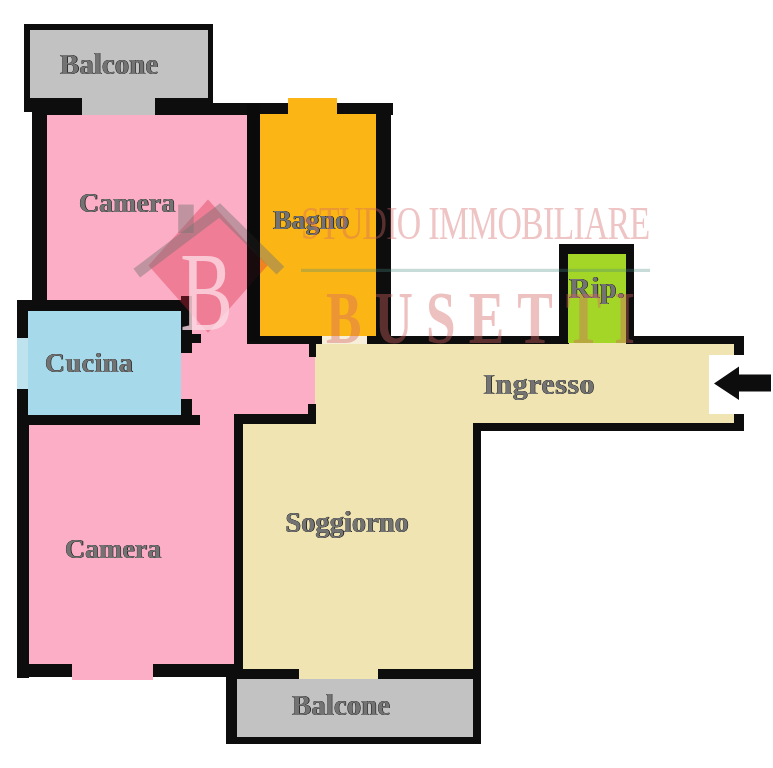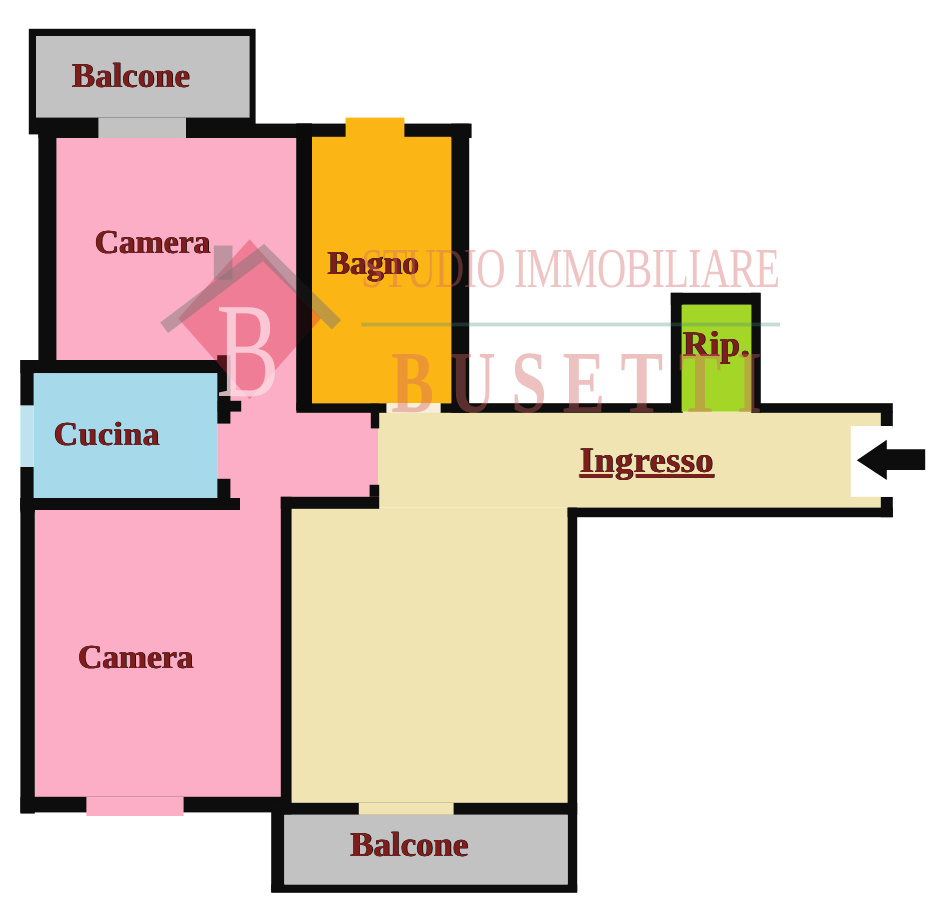--- a/index.html
+++ b/index.html
@@ -1,20 +1,20 @@
 <!DOCTYPE html>
 <html><head>
 <meta charset="utf-8">
 <style>
 html,body{margin:0;padding:0;}
 #canvas{position:relative;width:773px;height:768px;background:#ffffff;overflow:hidden;
   font-family:"Liberation Serif", serif;}
 .r{position:absolute;}
 .wall{position:absolute;background:#0d0d0d;}
-.lbl{position:absolute;font-weight:bold;color:#7f1d1d;white-space:nowrap;transform:translate(-50%,-50%);text-shadow:0.6px 0 0 #111,-0.3px 0 0 #111;}
+.lbl{position:absolute;font-weight:bold;color:#737373;white-space:nowrap;transform:translate(-50%,-50%);text-shadow:0.6px 0 0 #111,-0.3px 0 0 #111;}
 </style>
 </head>
 <body>
 <div id="canvas">
 
   <div class="r" style="left:46px;top:114px;width:201px;height:223px;background:#FBAEC6"></div>
   <div class="r" style="left:181px;top:296px;width:135px;height:119px;background:#FBAEC6"></div>
   <div class="r" style="left:29px;top:415px;width:206px;height:250px;background:#FBAEC6"></div>
 
   <div class="r" style="left:315px;top:343px;width:419px;height:80px;background:#F0E5B2"></div>
@@ -70,21 +70,22 @@
 
   <svg class="r" style="left:706px;top:360px" width="67" height="46" viewBox="0 0 67 46">
     <path d="M8 23.5 L33 6.5 L33 14.4 L65 14.4 L65 31.6 L33 31.6 L33 40 Z" fill="#0d0d0d"></path>
   </svg>
 
   <div class="lbl" style="left:109px;top:64px;font-size:29px;">Balcone</div>
   <div class="lbl" style="left:127px;top:203px;font-size:28px;">Camera</div>
   <div class="lbl" style="left:311px;top:220px;font-size:28px;">Bagno</div>
   <div class="lbl" style="left:89px;top:363px;font-size:28px;letter-spacing:0.5px;">Cucina</div>
   <div class="lbl" style="left:113px;top:549px;font-size:28px;">Camera</div>
-  <div class="lbl" style="left:539px;top:384px;font-size:30px;letter-spacing:0.5px;text-decoration:underline;">Ingresso</div>
+  <div class="lbl" style="left:347px;top:523px;font-size:28.5px;">Soggiorno</div>
+  <div class="lbl" style="left:539px;top:384px;font-size:30px;letter-spacing:0.5px;">Ingresso</div>
   <div class="lbl" style="left:597px;top:288px;font-size:30px;letter-spacing:0.5px;">Rip.</div>
   <div class="lbl" style="left:341px;top:705px;font-size:29px;">Balcone</div>
 
   <svg class="r" style="left:0;top:0" width="773" height="768" viewBox="0 0 773 768">
     <polygon points="208,199.4 267.5,265.4 208,332.7 148.5,265.4" fill="rgba(220,35,60,0.35)"></polygon>
     <path d="M136.8 273.1 L219.6 210.5 L280.4 270.6" fill="none" stroke="rgba(120,115,115,0.45)" stroke-width="11"></path>
     <rect x="178.2" y="204.6" width="15.5" height="28.4" fill="rgba(120,115,115,0.45)"></rect>
     <g transform="translate(206.5,330) scale(0.7,1)">
         <text x="0" y="0" font-family="Liberation Serif" font-size="113" fill="rgba(253,218,228,0.8)" text-anchor="middle">B</text>
       </g>

